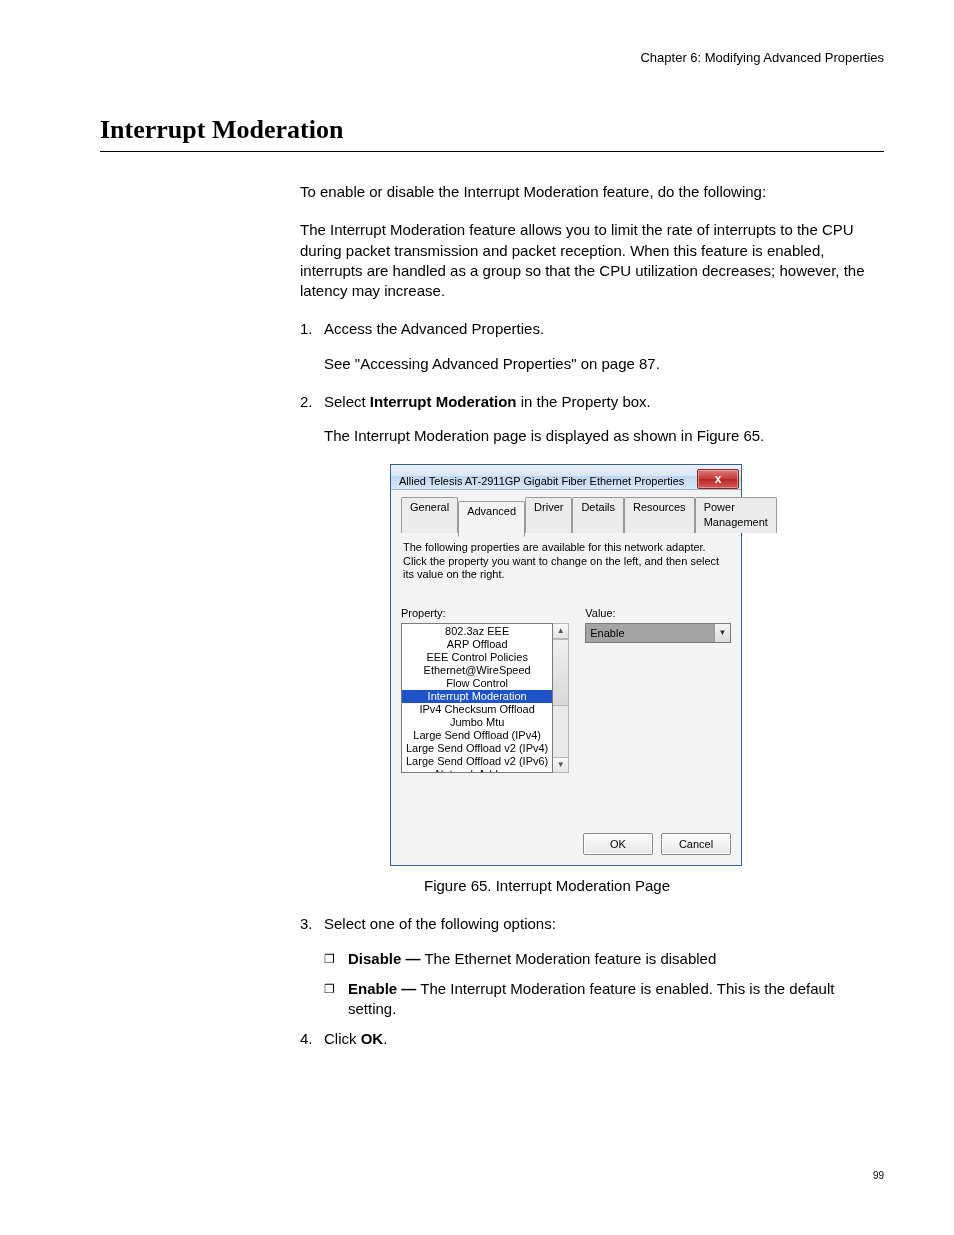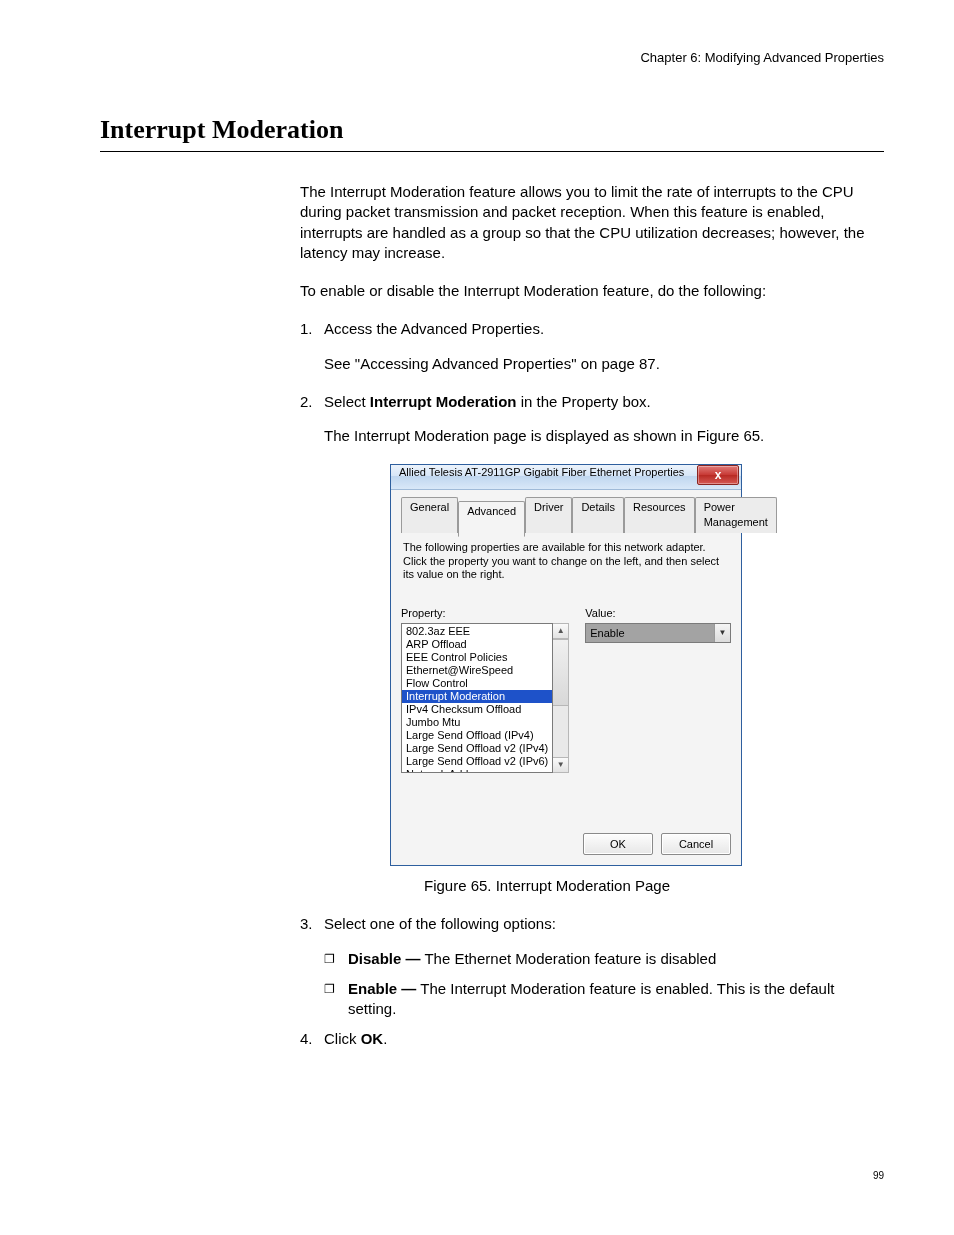--- a/index.html
+++ b/index.html
@@ -54,21 +54,21 @@
     box-shadow: 0 0 0 1px #8fb5e0 inset;
     font-family: "Segoe UI", Tahoma, sans-serif;
     font-size: 11px;
     color: #000;
     background:#fff;
   }
   .dlg-titlebar {
     height: 24px;
     background: linear-gradient(#ecf3fb, #d7e6f7 45%, #bfd6ef 46%, #d9e8f8);
     display: flex;
-    align-items: flex-start;
+    align-items: flex-end;
     padding: 0 2px 0 8px;
     border-bottom: 1px solid #9fbad8;
   }
   .dlg-title { flex: 1; font-size: 11px; color:#000; }
   .dlg-close {
     width: 40px; height: 18px;
     background: linear-gradient(#e07a78,#c83b36 48%,#b82a24 52%,#d65a55);
     border: 1px solid #8a2521;
     border-radius: 2px;
     display:flex; align-items:center; justify-content:center;
@@ -101,20 +101,21 @@
   .prop-col { flex:1; }
   .val-col { flex:1; }
   .lbl { margin-bottom:2px; display:block; }
   .listbox-wrap { display:flex; height:150px; }
   .listbox {
     flex:1;
     border:1px solid #7a7a7a;
     background:#fff;
     overflow:hidden;
     padding:1px 0;
+    text-align:center;
   }
   .listbox-item { padding:0 4px; white-space:nowrap; font-size:11px; line-height:13px;}
   .listbox-item.selected { background:#1e52c9; color:#fff; }
   .sb {
     width:15px;
     background:#e9e9e9;
     border:1px solid #b7b7b7;
     border-left:none;
     display:flex; flex-direction:column;
   }
@@ -141,22 +142,22 @@
 </head>
 <body>
 
 <div class="page">
   <div class="chapter-line">Chapter 6: Modifying Advanced Properties</div>
 
   <div class="section-title">Interrupt Moderation</div>
   <hr class="hr">
 
   <div class="body-col">
+    <div class="para">To enable or disable the Interrupt Moderation feature, do the following:</div>
     <div class="para">The Interrupt Moderation feature allows you to limit the rate of interrupts to the CPU during packet transmission and packet reception. When this feature is enabled, interrupts are handled as a group so that the CPU utilization decreases; however, the latency may increase.</div>
-    <div class="para">To enable or disable the Interrupt Moderation feature, do the following:</div>
 
     <div class="step-row">
       <div class="step-num">1.</div>
       <div class="step-text">Access the Advanced Properties.</div>
     </div>
     <div class="indent-after-step">See "Accessing Advanced Properties" on page 87.</div>
 
     <div class="step-row">
       <div class="step-num">2.</div>
       <div class="step-text">

